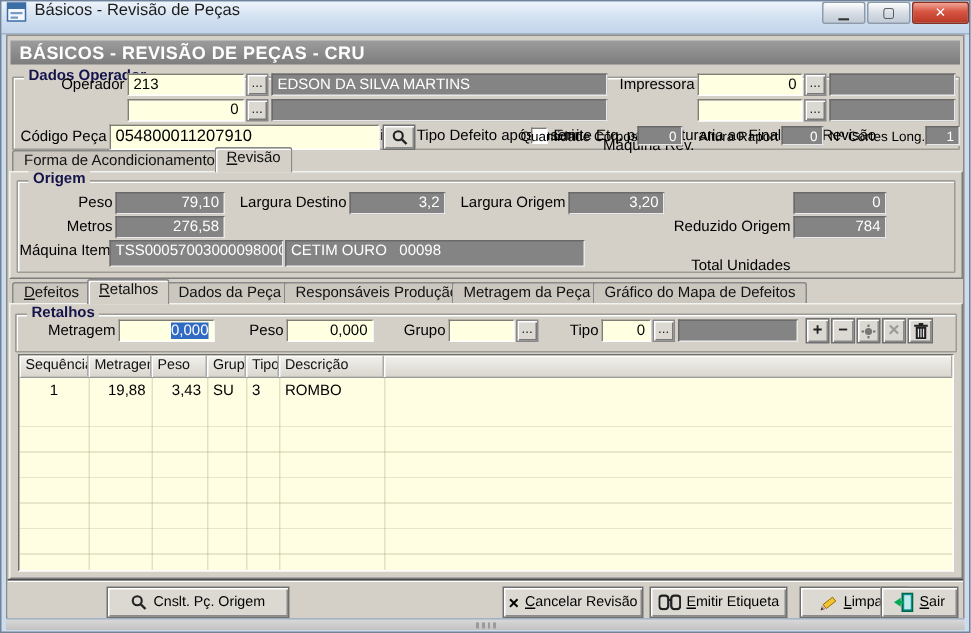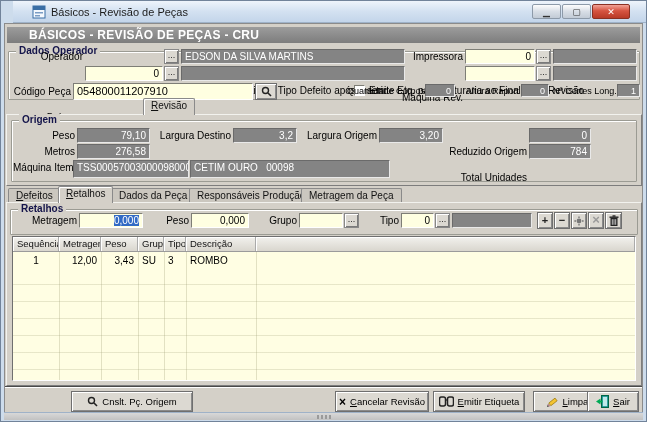--- a/index.html
+++ b/index.html
@@ -1,33 +1,33 @@
 <!DOCTYPE html>
 <html><head>
 <meta charset="utf-8">
 <style>
   html,body{margin:0;padding:0;background:#9aa7b8;}
   *{box-sizing:border-box;font-family:"Liberation Sans","DejaVu Sans",sans-serif;}
   .screen{position:relative;width:647px;height:422px;background:#cddcec;border:1px solid #71839a;overflow:hidden;}
 
   
-  .titlebar{position:absolute;top:0;left:12px;right:0;height:22px;
+  .titlebar{position:absolute;top:0;left:0;right:0;height:22px;
     background:linear-gradient(#eef4fb,#d3e1f1 50%,#c3d5ea);border-bottom:1px solid #9fb2c8;
-    display:flex;align-items:center;padding:0 16px;}
+    display:flex;padding:0 0;}
   .app-icon{width:14px;height:14px;margin:0 5px 0 3px;flex:none;}
   .title-text{font-size:11px;color:#1c1c1c;flex:1;}
   .winbtn{width:29px;height:15px;border-radius:2px;border:1px solid #8d9aa9;margin-left:1px;
     background:linear-gradient(#fdfdfd,#d8dee6 50%,#c2cbd6);display:flex;align-items:center;justify-content:center;
     font-size:9px;color:#333;}
   .winbtn.close{background:linear-gradient(#f2a396,#d65441 45%,#b83a27);border-color:#8a3023;color:#fff;font-weight:bold;width:38px;}
 
   
   .content{position:absolute;top:22px;left:3px;right:3px;bottom:9px;background:#d4d0c8;border:1px solid #8b8b8b;}
   .hdrbar{position:absolute;left:2px;top:3px;right:2px;height:16px;
-    background:linear-gradient(#9c9c9c,#7d7d7d);display:flex;align-items:center;padding-left:22px;}
+    background:linear-gradient(#9c9c9c,#7d7d7d);display:flex;align-items:center;padding-left:6px;}
   .hdrbar span{color:#fff;font-weight:bold;font-size:12px;letter-spacing:.3px;}
 
   
   .grp{position:absolute;border:1px solid #9b9b93;border-radius:1px;box-shadow:inset 1px 1px 0 #ffffff;}
   .legend{position:absolute;top:-7px;left:7px;background:#d4d0c8;padding:0 3px;font-size:10px;font-weight:bold;color:#14144a;}
   .lbl{position:absolute;font-size:10px;color:#000;text-align:right;white-space:nowrap;}
   .inp{position:absolute;background:#ffffe1;border:1px solid;border-color:#7e7e76 #fff #fff #7e7e76;
     font-size:10px;padding:1px 3px;height:15px;white-space:pre;overflow:hidden;}
   .inp.num{text-align:right;}
   .ro{position:absolute;background:#848484;color:#fff;border:1px solid;border-color:#6a6a6a #e9e9e9 #e9e9e9 #6a6a6a;
@@ -96,20 +96,21 @@
 
     <div class="hdrbar">
       <span>BÁSICOS - REVISÃO DE PEÇAS - CRU</span>
     </div>
 
     <div class="grp" style="left:3px;top:27px;width:632px;height:49px;">
       <span class="legend">Dados Operador</span>
     </div>
 
     <div class="lbl" style="left:14px;top:27px;width:64px;">Operador</div>
+    <div class="inp" style="left:80px;top:25px;width:78px;">213</div>
     <div class="dots" style="left:159px;top:25px;">...</div>
     <div class="ro" style="left:176px;top:25px;width:224px;">EDSON DA SILVA MARTINS</div>
 
     <div class="lbl" style="left:396px;top:27px;width:62px;">Impressora</div>
     <div class="inp num" style="left:460px;top:25px;width:70px;">0</div>
     <div class="dots" style="left:531px;top:25px;">...</div>
     <div class="ro" style="left:548px;top:25px;width:84px;"></div>
 
     <div class="lbl" style="left:14px;top:44px;width:64px;margin-top:44px;">Balança</div>
     <div class="inp num" style="left:80px;top:42px;width:78px;">0</div>
@@ -142,20 +143,21 @@
     </div>
 
     <div class="lbl" style="left:342px;top:62px;width:76px;font-size:9px;">Quantidade Corpos</div>
     <div class="ro num" style="left:420px;top:60px;width:30px;height:13px;font-size:9px;">0</div>
     <div class="lbl" style="left:458px;top:62px;width:56px;font-size:9px;">Altura Raport</div>
     <div class="ro num" style="left:516px;top:60px;width:28px;height:13px;font-size:9px;">0</div>
     <div class="lbl" style="left:548px;top:62px;width:62px;font-size:9px;">Nº Cortes Long.</div>
     <div class="ro num" style="left:612px;top:60px;width:23px;height:13px;font-size:9px;">1</div>
 
     <div style="position:absolute;left:0;top:76px;width:639px;height:15px;">
+      <span class="tab" style="left:3px;top:0;"><span>Forma de Acondicionamento</span></span>
       <span class="tab active" style="left:138px;"><span class="accel">Revisão</span></span>
     </div>
 
     <div class="tabpage" style="left:1px;top:90px;width:636px;height:72px;"></div>
 
     <div class="grp" style="left:6px;top:96px;width:626px;height:62px;">
       <span class="legend">Origem</span>
     </div>
 
     <div class="lbl" style="left:30px;top:106px;width:40px;">Peso</div>
@@ -175,20 +177,21 @@
     <div class="lbl" style="left:8px;top:138px;width:58px;">Máquina Item</div>
     <div class="ro" style="left:68px;top:136px;width:116px;height:18px;">TSS00057003000098000</div>
     <div class="ro" style="left:185px;top:136px;width:200px;height:18px;">CETIM OURO   00098</div>
 
     <div style="position:absolute;left:0;top:164px;width:639px;height:15px;">
       <span class="tab" style="left:3px;"><span class="accel">Defeitos</span></span>
       <span class="tab active" style="left:53px;"><span class="accel">Retalhos</span></span>
       <span class="tab" style="left:106px;"><span>Dados da Peça</span></span>
       <span class="tab" style="left:184px;"><span>Responsáveis Produção</span></span>
       <span class="tab" style="left:296px;"><span>Metragem da Peça</span></span>
+      <span class="tab" style="left:390px;"><span>Gráfico do Mapa de Defeitos</span></span>
     </div>
 
     <div class="tabpage" style="left:1px;top:178px;width:636px;height:184px;"></div>
 
     <div class="grp" style="left:5px;top:185px;width:628px;height:26px;">
       <span class="legend">Retalhos</span>
     </div>
 
     <div class="lbl" style="left:24px;top:191px;width:48px;">Metragem</div>
     <div class="inp num" style="left:74px;top:189px;width:64px;"><span style="background:#316ac5;color:#fff;">0,000</span></div>
@@ -238,21 +241,21 @@
         <span class="gh w0">Sequência</span>
         <span class="gh w1">Metragem</span>
         <span class="gh w2">Peso</span>
         <span class="gh w3">Grupo</span>
         <span class="gh w4">Tipo</span>
         <span class="gh w5">Descrição</span>
         <span class="gh wf"></span>
       </div>
       <div class="grow">
         <span class="gc w0" style="text-align:center;">1</span>
-        <span class="gc w1" style="text-align:right;">12,00</span>
+        <span class="gc w1" style="text-align:right;">19,88</span>
         <span class="gc w2" style="text-align:right;">3,43</span>
         <span class="gc w3">SU</span>
         <span class="gc w4">3</span>
         <span class="gc wf">ROMBO</span>
       </div>
       <div class="hlines"></div>
       <div class="vline" style="left:46px;"></div>
       <div class="vline" style="left:88px;"></div>
       <div class="vline" style="left:125px;"></div>
       <div class="vline" style="left:151px;"></div>

